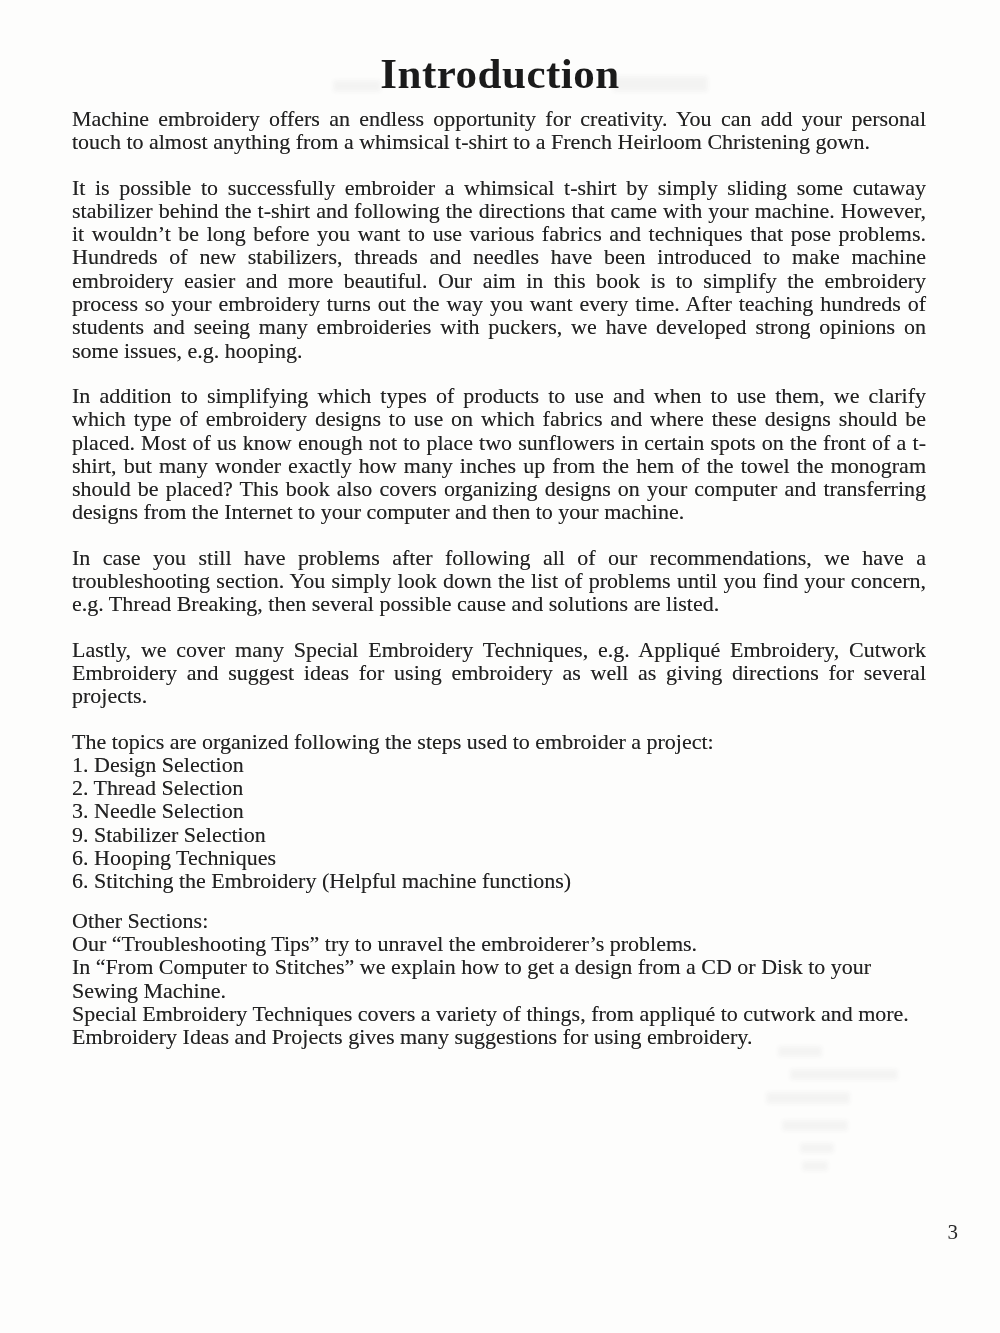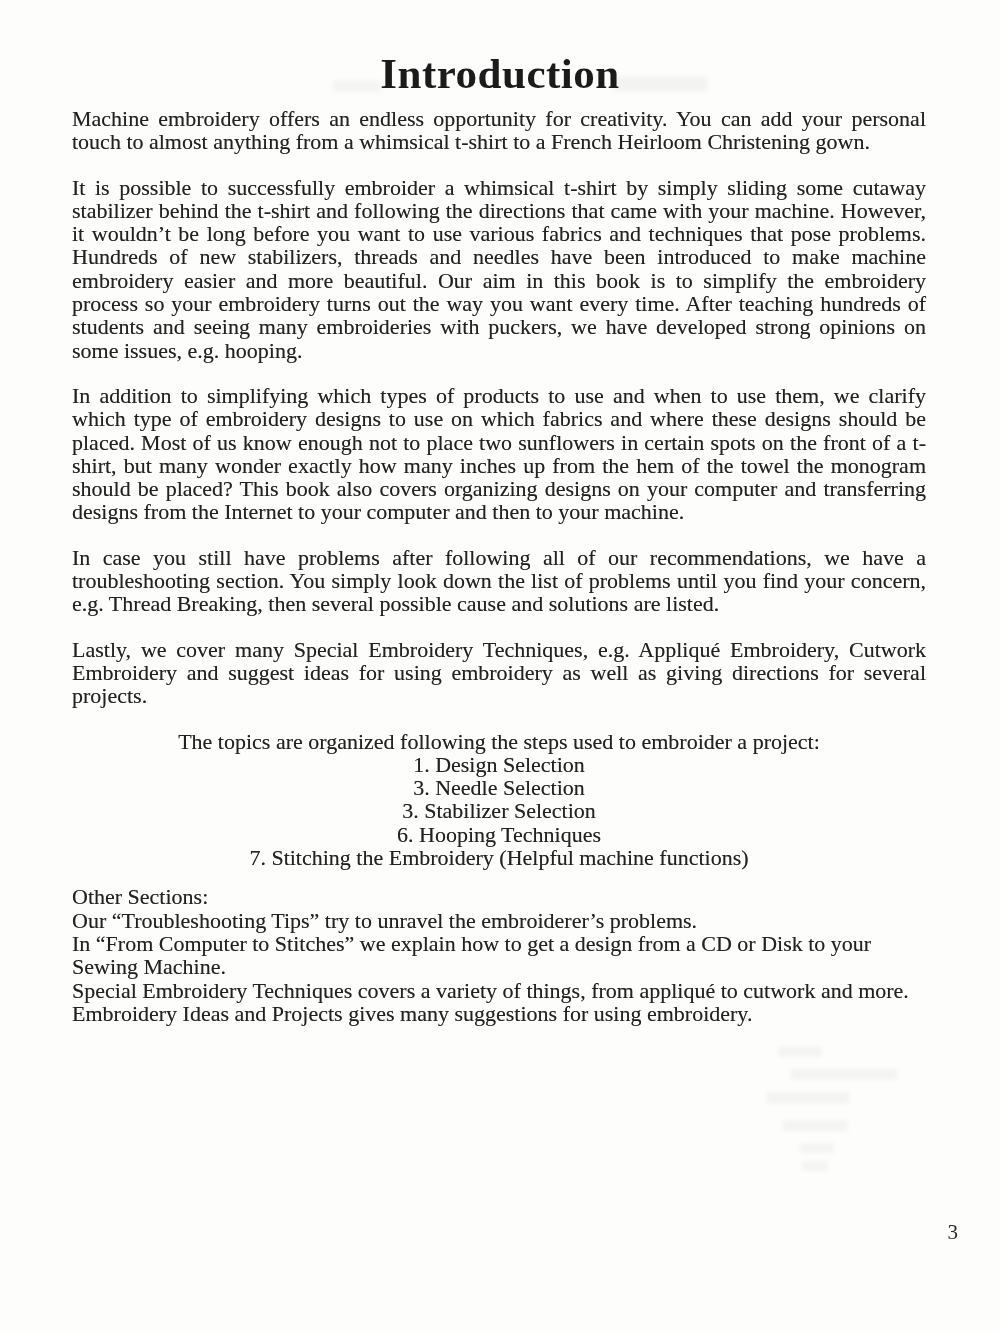--- a/index.html
+++ b/index.html
@@ -28,21 +28,21 @@
   .content {
     margin: 0 74px 0 72px;
     font-size: 22px;
     line-height: 23.3px;
     text-align: justify;
     text-shadow: 0 0 0.5px rgba(30,30,30,0.45);
   }
 
   .content p.body-para { margin: 0 0 22px 0; }
 
-  .topics { text-align: center; margin: 8px 0 12px 0; }
+  .topics { text-align: left; margin: 8px 0 12px 0; }
   .topics .intro { margin: 0; }
   .topic-item { margin: 0; }
 
   .other-sections { text-align: left; margin-top: 16px; }
   .other-sections div { margin: 0; }
 
   .page-number {
     position: absolute;
     top: 1220px;
     right: 42px;
@@ -71,24 +71,25 @@
 
     <p class="body-para">Machine embroidery offers an endless opportunity for creativity. You can add your personal touch to almost anything from a whimsical t-shirt to a French Heirloom Christening gown.</p>
     <p class="body-para">It is possible to successfully embroider a whimsical t-shirt by simply sliding some cutaway stabilizer behind the t-shirt and following the directions that came with your machine. However, it wouldn’t be long before you want to use various fabrics and techniques that pose problems. Hundreds of new stabilizers, threads and needles have been introduced to make machine embroidery easier and more beautiful. Our aim in this book is to simplify the embroidery process so your embroidery turns out the way you want every time. After teaching hundreds of students and seeing many embroideries with puckers, we have developed strong opinions on some issues, e.g. hooping.</p>
     <p class="body-para">In addition to simplifying which types of products to use and when to use them, we clarify which type of embroidery designs to use on which fabrics and where these designs should be placed. Most of us know enough not to place two sunflowers in certain spots on the front of a t-shirt, but many wonder exactly how many inches up from the hem of the towel the monogram should be placed? This book also covers organizing designs on your computer and transferring designs from the Internet to your computer and then to your machine.</p>
     <p class="body-para">In case you still have problems after following all of our recommendations, we have a troubleshooting section. You simply look down the list of problems until you find your concern, e.g. Thread Breaking, then several possible cause and solutions are listed.</p>
     <p class="body-para">Lastly, we cover many Special Embroidery Techniques, e.g. Appliqué Embroidery, Cutwork Embroidery and suggest ideas for using embroidery as well as giving directions for several projects.</p>
 
     <div class="topics">
       <p class="intro">The topics are organized following the steps used to embroider a project:</p>
       <div class="topic-item">1. Design Selection</div>
+      <div class="topic-item">2. Thread Selection</div>
       <div class="topic-item">3. Needle Selection</div>
-      <div class="topic-item">3. Stabilizer Selection</div>
+      <div class="topic-item">9. Stabilizer Selection</div>
       <div class="topic-item">6. Hooping Techniques</div>
-      <div class="topic-item">7. Stitching the Embroidery (Helpful machine functions)</div>
+      <div class="topic-item">6. Stitching the Embroidery (Helpful machine functions)</div>
     </div>
 
     <div class="other-sections">
       <div>Other Sections:</div>
       <div>Our “Troubleshooting Tips” try to unravel the embroiderer’s problems.</div>
       <div>In “From Computer to Stitches” we explain how to get a design from a CD or Disk to your Sewing Machine.</div>
       <div>Special Embroidery Techniques covers a variety of things, from appliqué to cutwork and more.</div>
       <div>Embroidery Ideas and Projects gives many suggestions for using embroidery.</div>
     </div>
 

